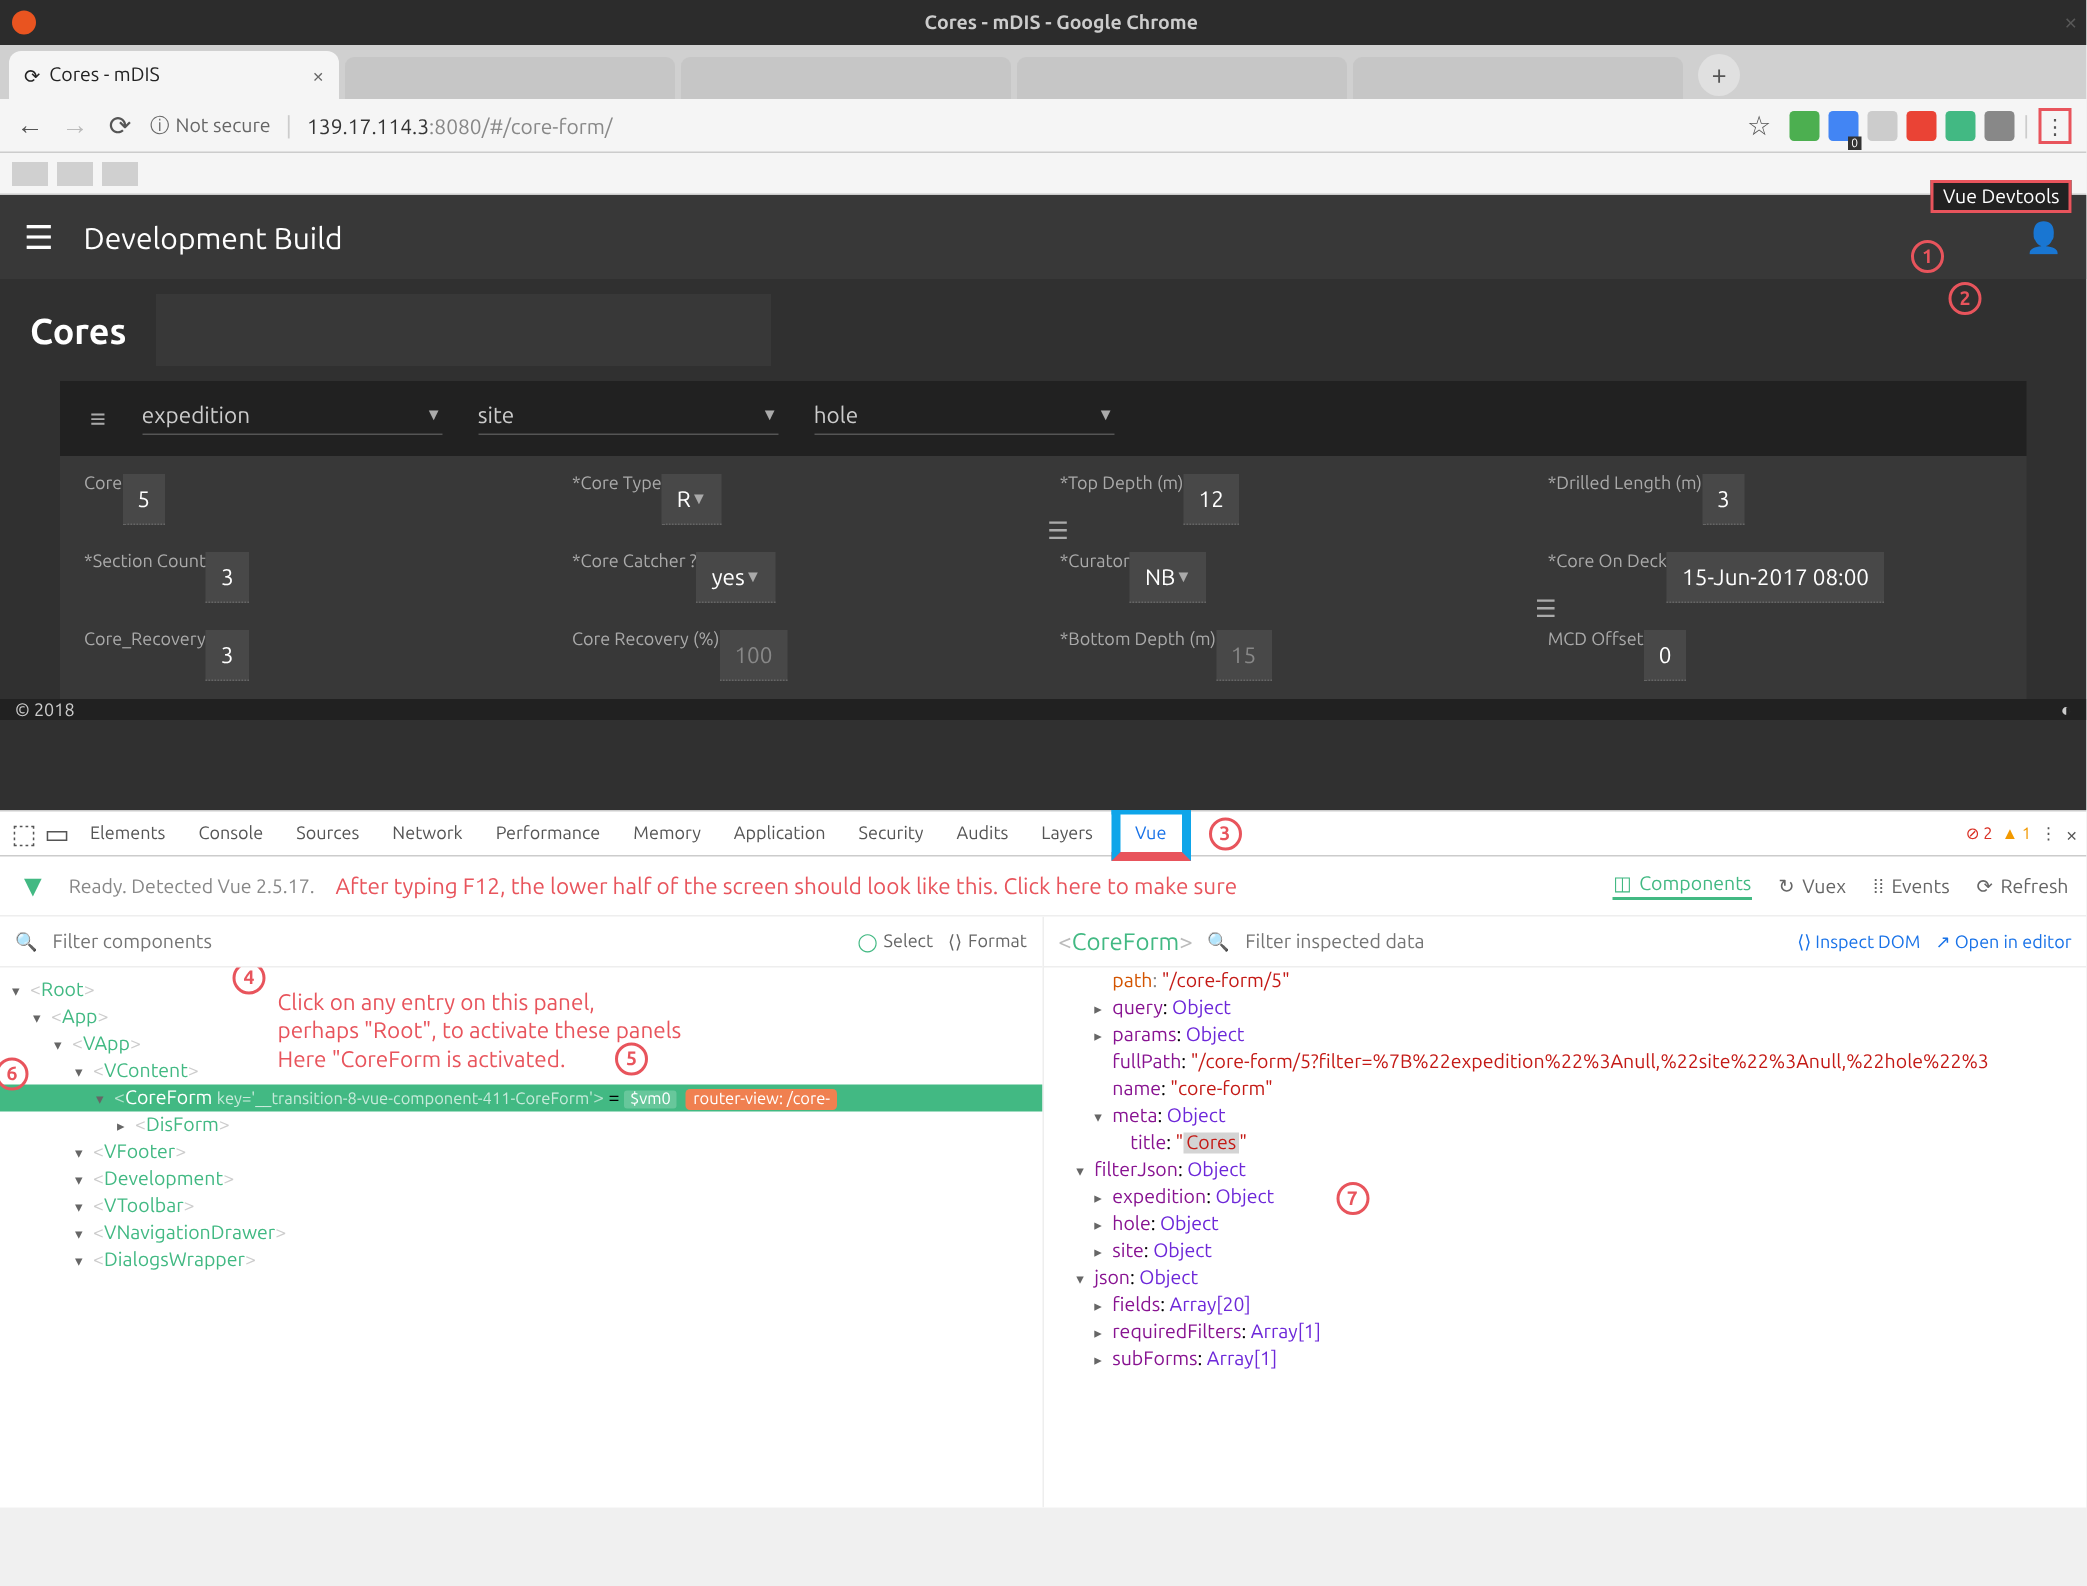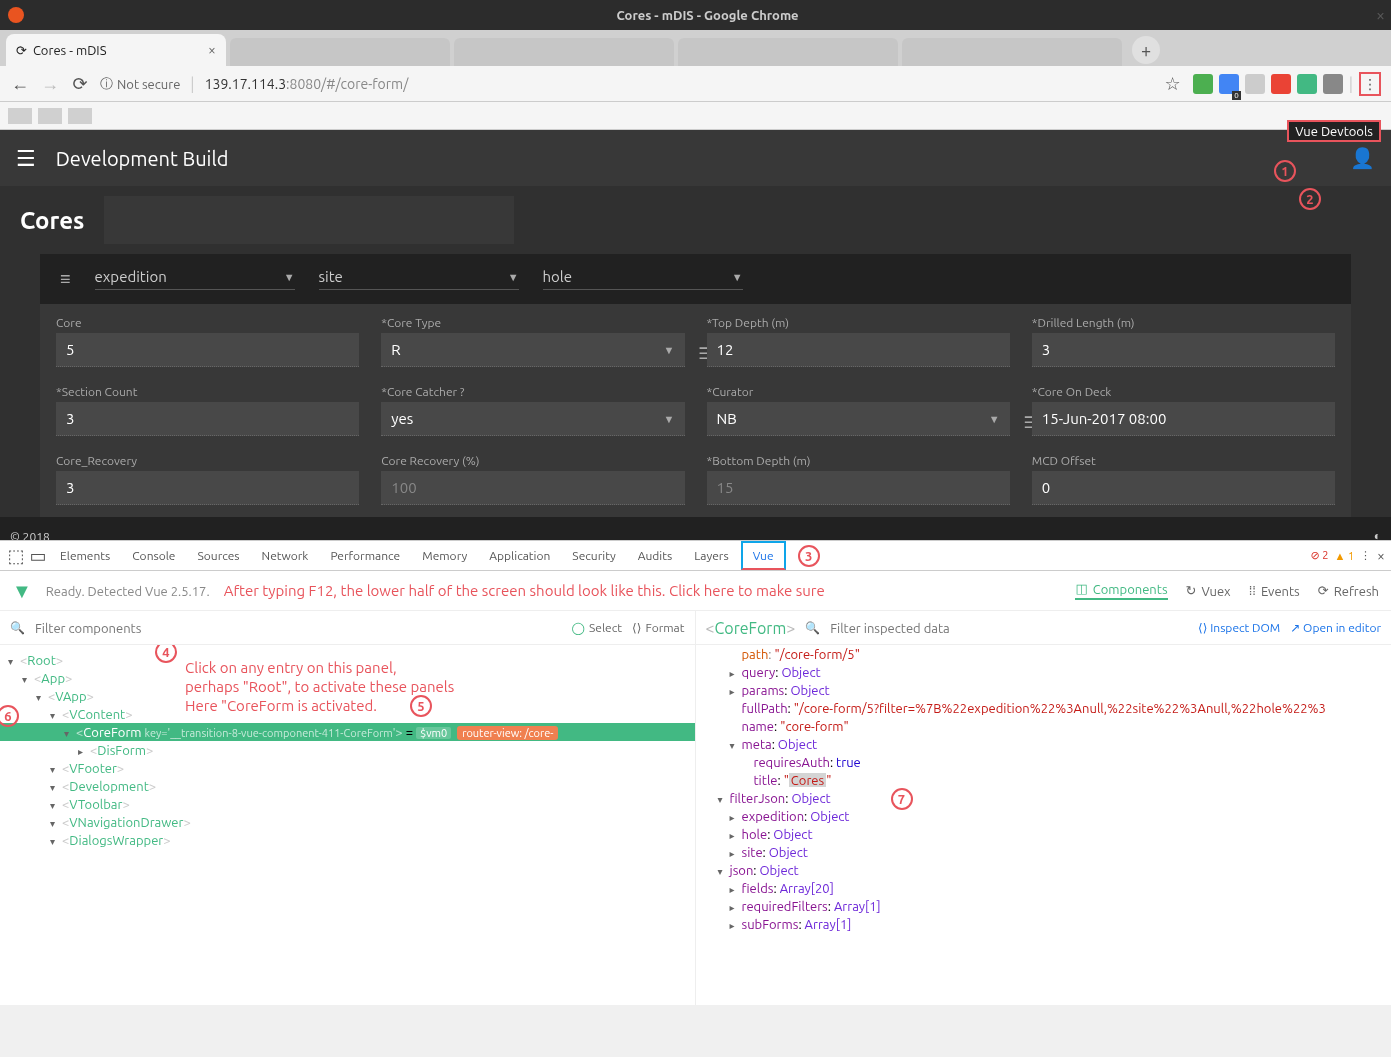--- a/index.html
+++ b/index.html
@@ -42,35 +42,35 @@
 .page-title { font-size: 24px; font-weight: bold; }
 .search-slot { width: 410px; height: 48px; background: #383838; }
 
 .filters { background: #212121; margin: 10px 40px 0 40px; padding: 14px 20px; display: flex; align-items: center; gap: 24px; }
 .filter-icon { color: #aaa; font-size: 18px; }
 .select-field { position: relative; padding-bottom: 4px; border-bottom: 1px solid #555; width: 200px; display: flex; align-items: center; }
 .select-field span.label { color: #ccc; font-size: 15px; }
 .select-field .caret { margin-left: auto; font-size: 11px; color: #aaa; }
 
 .form-grid { background: #383838; margin: 0 40px; padding: 12px 16px; display: grid; grid-template-columns: repeat(4, 1fr); gap: 18px 22px; }
-.field { display: flex; flex-direction: column; position: relative; justify-content: center; }
+.field { display: flex; flex-direction: row; position: relative; }
 .field-label { font-size: 12px; color: #aaa; margin-bottom: 4px; }
 .field-input { background: #484848; color: #fff; font-size: 15px; padding: 8px 10px; border: none; border-bottom: 1px dotted #666; display: flex; align-items: center; }
 .field-input .caret { margin-left: auto; font-size: 11px; color: #aaa; }
 .field-input.ro { color: #888; }
 .list-icon { position: absolute; right: -28px; top: 28px; color: #aaa; font-size: 16px; }
 
-.footer { background: #212121; color: #ccc; font-size: 12px; padding: 12px 10px; display: flex; align-items: center; }
+.footer { background: #212121; color: #ccc; font-size: 12px; padding: 0 10px; display: flex; align-items: center; }
 .footer .contrast { margin-left: auto; }
 
 
 .devtools { background: #fff; height: 465px; display: flex; flex-direction: column; border-top: 1px solid #ccc; }
 .dt-tabs { height: 30px; display: flex; align-items: center; border-bottom: 1px solid #ccc; font-size: 12px; color: #555; padding: 0 6px; gap: 2px; }
 .dt-tab { padding: 6px 10px; cursor: pointer; }
-.dt-tab.active { border: 2px solid #0ea5e9; color: #1a73e8; border-bottom-color: #e8545c; }
+.dt-tab.active { border: 6px solid #0ea5e9; color: #1a73e8; border-bottom-color: #e8545c; }
 .dt-status { margin-left: auto; display: flex; align-items: center; gap: 6px; font-size: 11px; }
 .dt-err { color: #d93025; }
 .dt-warn { color: #f29900; }
 .dt-close { font-size: 14px; cursor: pointer; }
 
 .vue-header { height: 40px; display: flex; align-items: center; padding: 0 12px; border-bottom: 1px solid #eee; gap: 14px; font-size: 13px; }
 .vue-logo { color: #42b983; font-size: 20px; }
 .vue-status { color: #888; }
 .vue-inst { color: #e8545c; font-size: 15px; flex: 1; }
 .vue-nav { display: flex; gap: 18px; }
@@ -361,21 +361,20 @@
         <span class="tool" style="color:#1a73e8;">⟨⟩ <span>Inspect DOM</span></span>
         <span class="tool" style="color:#1a73e8;">↗ <span>Open in editor</span></span>
       </div>
       <div class="inspect-body" style="position:relative;">
         <div class="prop" style="padding-left:36px;color:#888;"><span class="key" style="color:#d35400">path</span>: <span class="val-str">"<span>/core-form/5</span>"</span></div>
         <div class="prop"><span class="caret-t">▸</span><span class="key">query</span>: <span class="val-obj">Object</span></div>
         <div class="prop"><span class="caret-t">▸</span><span class="key">params</span>: <span class="val-obj">Object</span></div>
         <div class="prop" style="padding-left:36px;"><span class="key">fullPath</span>: <span class="val-str">"<span>/core-form/5?filter=%7B%22expedition%22%3Anull,%22site%22%3Anull,%22hole%22%3</span></span></div>
         <div class="prop" style="padding-left:36px;"><span class="key">name</span>: <span class="val-str">"<span>core-form</span>"</span></div>
         <div class="prop"><span class="caret-t">▾</span><span class="key">meta</span>: <span class="val-obj">Object</span></div>
-        <div class="prop" style="padding-left:48px;"><span class="key">requiresAuth</span>: <span class="val-bool">true</span></div>
         <div class="prop" style="padding-left:48px;"><span class="key">title</span>: <span class="val-str">"<span class="hl">Cores</span>"</span></div>
         <div class="prop" style="padding-left:12px;"><span class="caret-t">▾</span><span class="key">filterJson</span>: <span class="val-obj">Object</span></div>
         <div class="prop"><span class="caret-t">▸</span><span class="key">expedition</span>: <span class="val-obj">Object</span></div>
         <div class="prop"><span class="caret-t">▸</span><span class="key">hole</span>: <span class="val-obj">Object</span></div>
         <div class="prop"><span class="caret-t">▸</span><span class="key">site</span>: <span class="val-obj">Object</span></div>
         <div class="prop" style="padding-left:12px;"><span class="caret-t">▾</span><span class="key">json</span>: <span class="val-obj">Object</span></div>
         <div class="prop"><span class="caret-t">▸</span><span class="key">fields</span>: <span class="val-obj">Array[20]</span></div>
         <div class="prop"><span class="caret-t">▸</span><span class="key">requiredFilters</span>: <span class="val-obj">Array[1]</span></div>
         <div class="prop"><span class="caret-t">▸</span><span class="key">subForms</span>: <span class="val-obj">Array[1]</span></div>
         <div class="circle-anno" style="top:143px; left:195px;">7</div>

